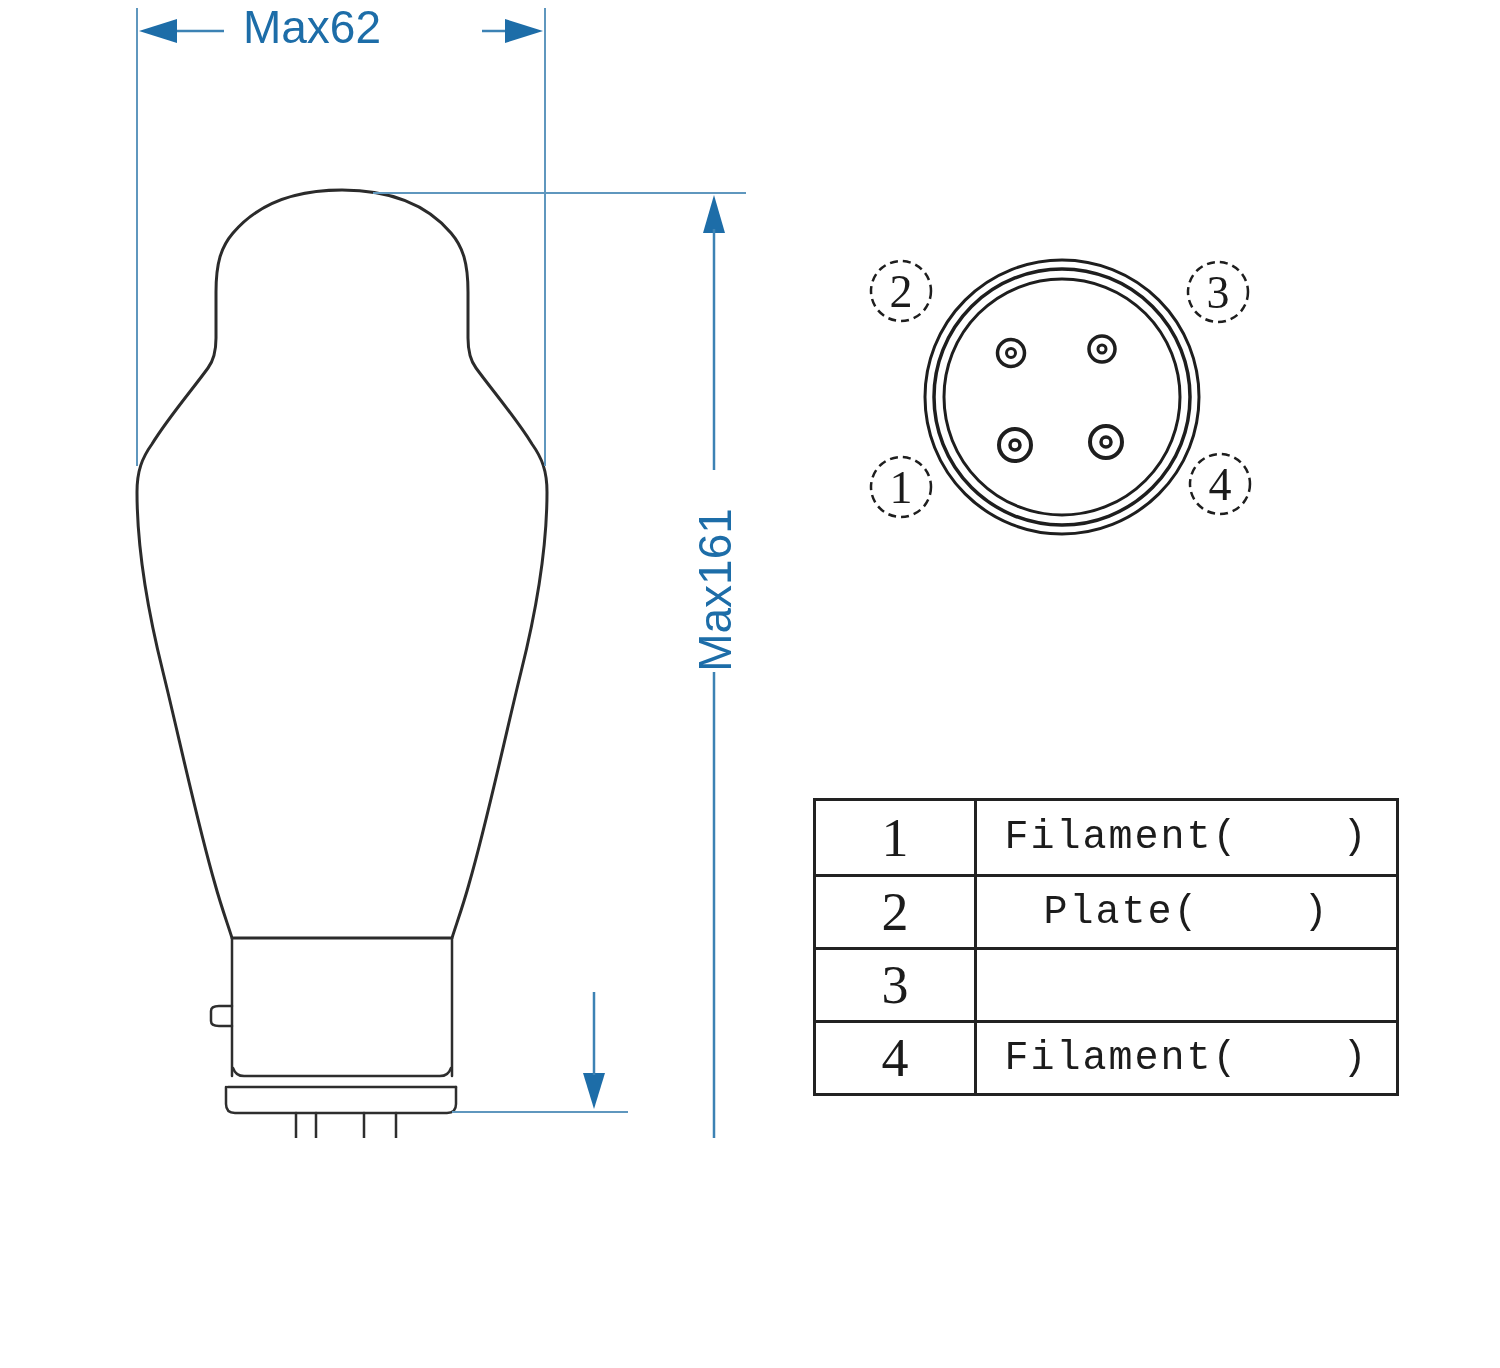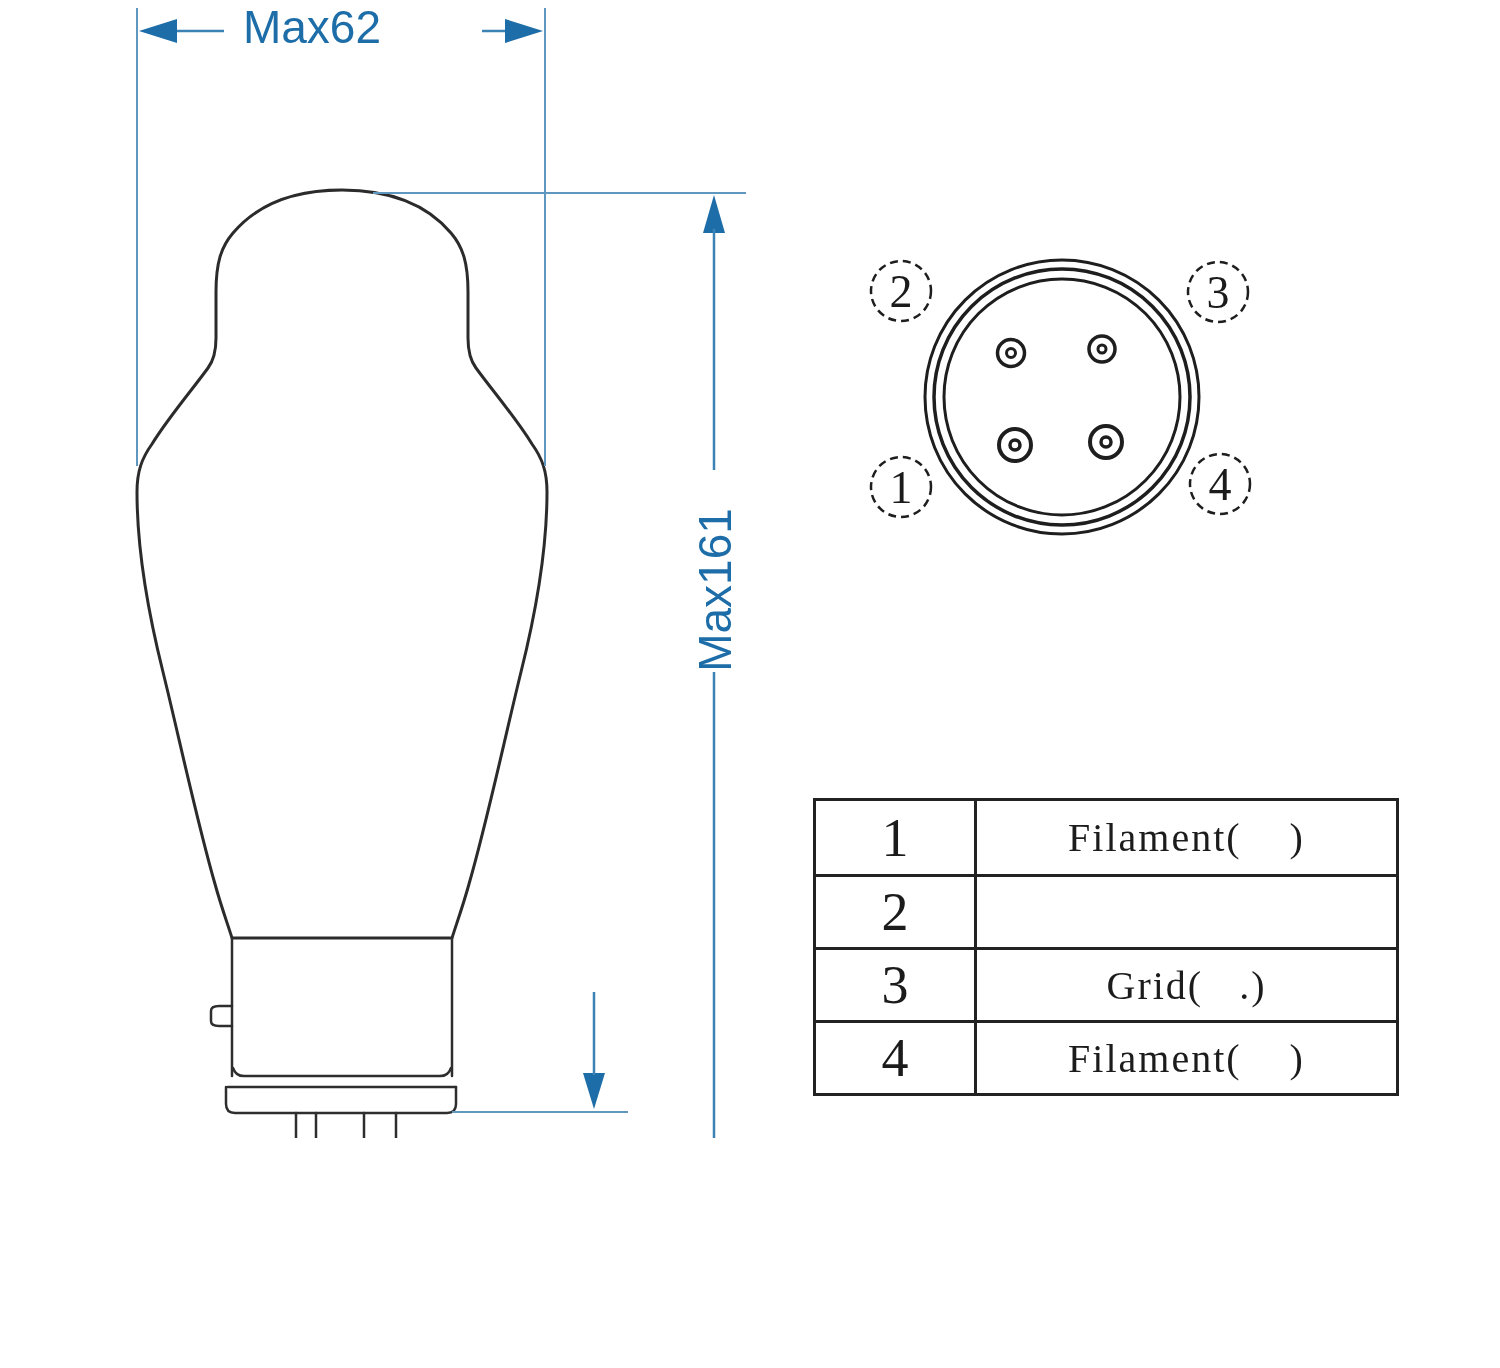--- a/index.html
+++ b/index.html
@@ -101,21 +101,21 @@
     align-items: center;
     justify-content: center;
     font-family: "Liberation Serif", serif;
     font-size: 54px;
     color: #1b1b1b;
   }
   .pt-fn {
     display: flex;
     align-items: center;
     justify-content: center;
-    font-family: Liberation Serif, serif;
+    font-family: Liberation Mono, monospace;
     font-size: 40px;
     letter-spacing: 2px;
     color: #1c1c1c;
     white-space: pre;
   }
   
   .bottom-bar {
     position: absolute;
     left: 0;
     top: 1348px;
@@ -233,24 +233,24 @@
     </g>
   </svg>
 
   <div class="pin-table">
     <div class="pt-row">
       <div class="pt-num">1</div>
       <div class="pt-fn">Filament(    )</div>
     </div>
     <div class="pt-row">
       <div class="pt-num">2</div>
+      <div class="pt-fn">Plate(    )</div>
     </div>
     <div class="pt-row">
       <div class="pt-num">3</div>
-      <div class="pt-fn">Grid(   .)</div>
     </div>
     <div class="pt-row">
       <div class="pt-num">4</div>
       <div class="pt-fn">Filament(    )</div>
     </div>
   </div>
 
   <div class="bottom-bar"></div>
 
 </div>

